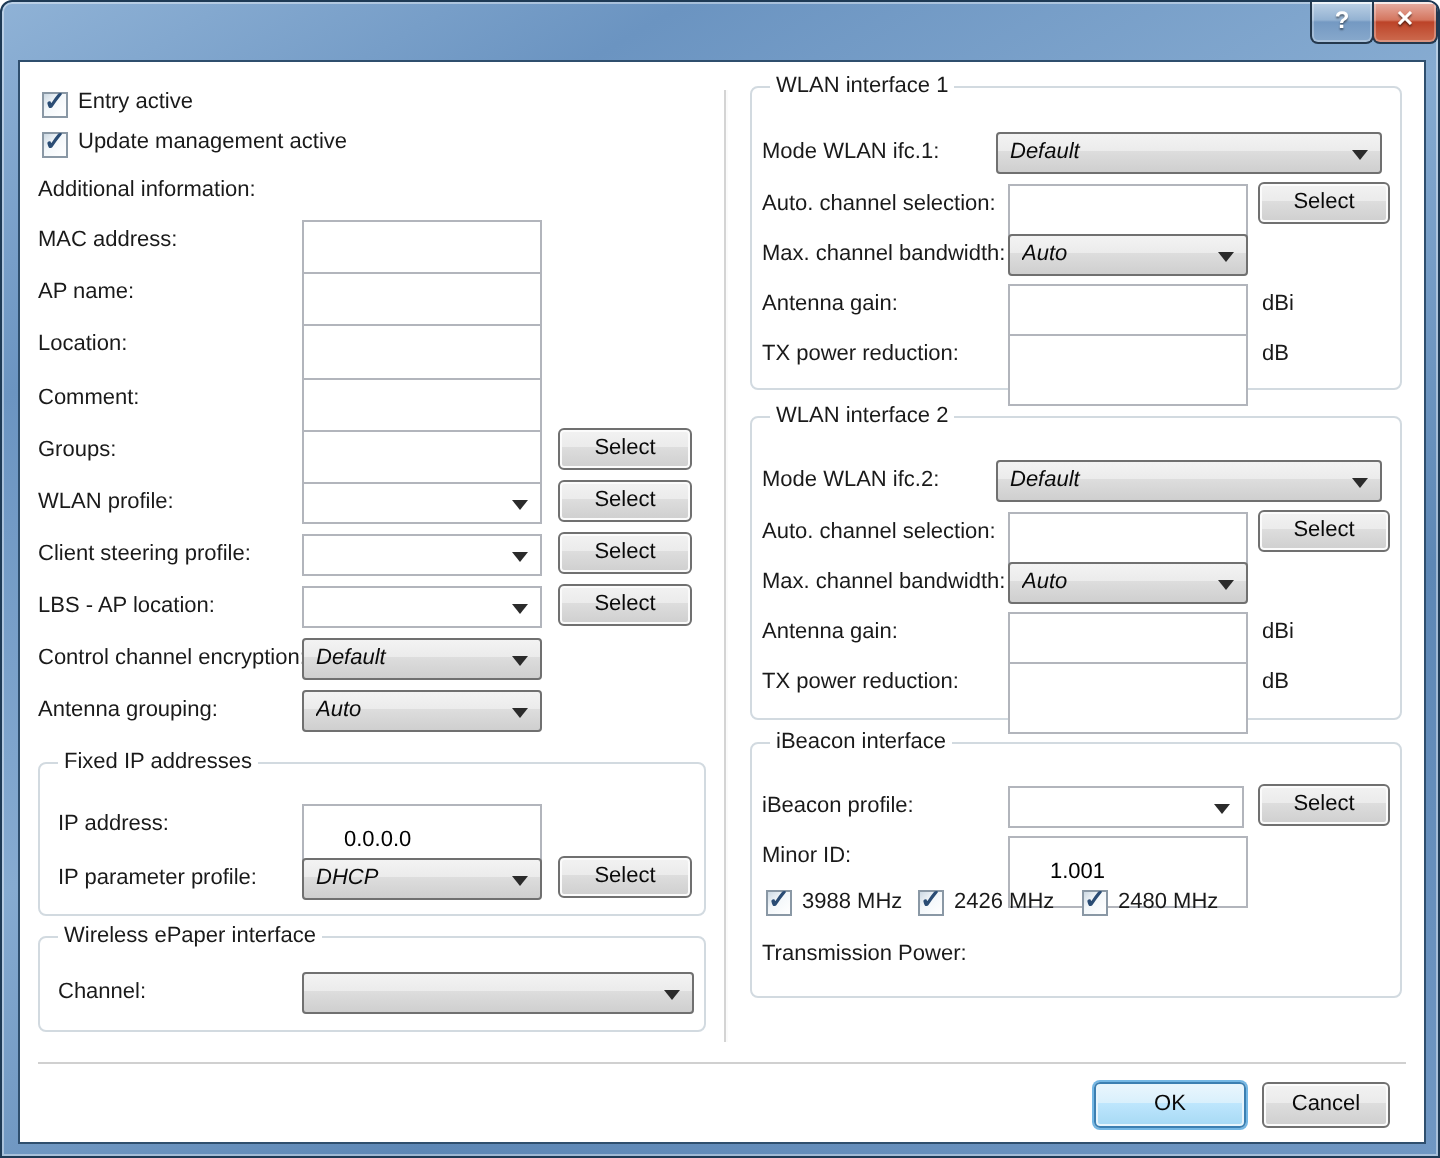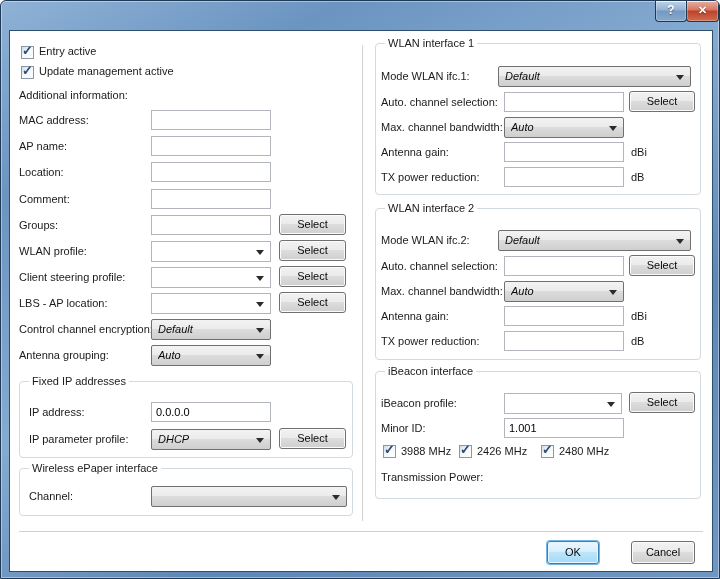--- a/index.html
+++ b/index.html
@@ -17,22 +17,22 @@
     border-radius:0 0 4px 4px;color:#fff;font-weight:bold;text-align:center;line-height:18px;
     box-shadow:inset 0 1px 0 rgba(255,255,255,.65),inset 0 0 0 1px rgba(255,255,255,.28);cursor:default;}
   .help-btn{left:654px;width:30px;font-size:12px;
     background:linear-gradient(#bed2e6,#93b2d2 45%,#7499c2 50%,#88a9cc);text-shadow:0 1px 1px rgba(0,0,0,.45);}
   .close-btn{left:685px;width:31px;font-size:11px;
     background:linear-gradient(#e8b0a5,#d4765f 45%,#bc4328 50%,#cd6c50);text-shadow:0 1px 1px rgba(0,0,0,.5);}
   .content{position:absolute;left:8px;top:29px;width:704px;height:542px;background:#fff;
     border:1px solid #2f4f6e;box-sizing:border-box;}
   .lbl{position:absolute;white-space:nowrap;color:#1a1a1a;}
   .sec-lbl{position:absolute;white-space:nowrap;color:#1a1a1a;}
-  .txt{position:absolute;height:20px;border:1px solid #b2b5bc;background:#fff;box-sizing:border-box;
-    font:11px "Liberation Sans",sans-serif;padding:0 4px;color:#000;outline:none;}
+  .txt{position:absolute;height:36px;border:1px solid #b2b5bc;background:#fff;box-sizing:border-box;
+    font:11px "Liberation Sans",sans-serif;padding:0 20px;color:#000;outline:none;}
   .combo{position:absolute;height:21px;box-sizing:border-box;border:1px solid #707070;border-radius:2px;
     background:linear-gradient(#f3f3f3,#ebebeb 45%,#dddddd 46%,#cfcfcf);padding:3px 18px 0 6px;cursor:default;}
   .combo.white{background:#fff;border:1px solid #b2b5bc;border-radius:0;}
   .combo .ctext{display:block;white-space:nowrap;overflow:hidden;font-style:italic;}
   .arrow{position:absolute;right:6px;top:8px;width:0;height:0;
     border-left:4px solid transparent;border-right:4px solid transparent;border-top:5px solid #2b2b2b;}
   .btn{position:absolute;height:21px;box-sizing:border-box;border:1px solid #707070;border-radius:3px;
     background:linear-gradient(#f2f2f2,#ebebeb 45%,#dddddd 46%,#cfcfcf);
     font:11px "Liberation Sans",sans-serif;text-align:center;line-height:19px;
     box-shadow:inset 0 0 0 1px #fbfbfb;cursor:default;}
@@ -201,16 +201,16 @@
 
   <div class="cb check" style="left:382px;top:444px;"><span></span></div>
   <span class="lbl" style="left:400px;top:444px;">3988 MHz</span>
   <div class="cb check" style="left:458px;top:444px;"><span></span></div>
   <span class="lbl" style="left:476px;top:444px;">2426 MHz</span>
   <div class="cb check" style="left:540px;top:444px;"><span></span></div>
   <span class="lbl" style="left:558px;top:444px;">2480 MHz</span>
 
   <span class="lbl" style="left:380px;top:470px;">Transmission Power:</span>
 
-  <div class="btn big default" style="left:546px;top:540px;width:52px;">OK</div>
+  <div class="btn big default" style="left:546px;top:540px;width:76px;">OK</div>
   <div class="btn big" style="left:630px;top:540px;width:64px;">Cancel</div>
 
 </div>
 
 </body></html>

